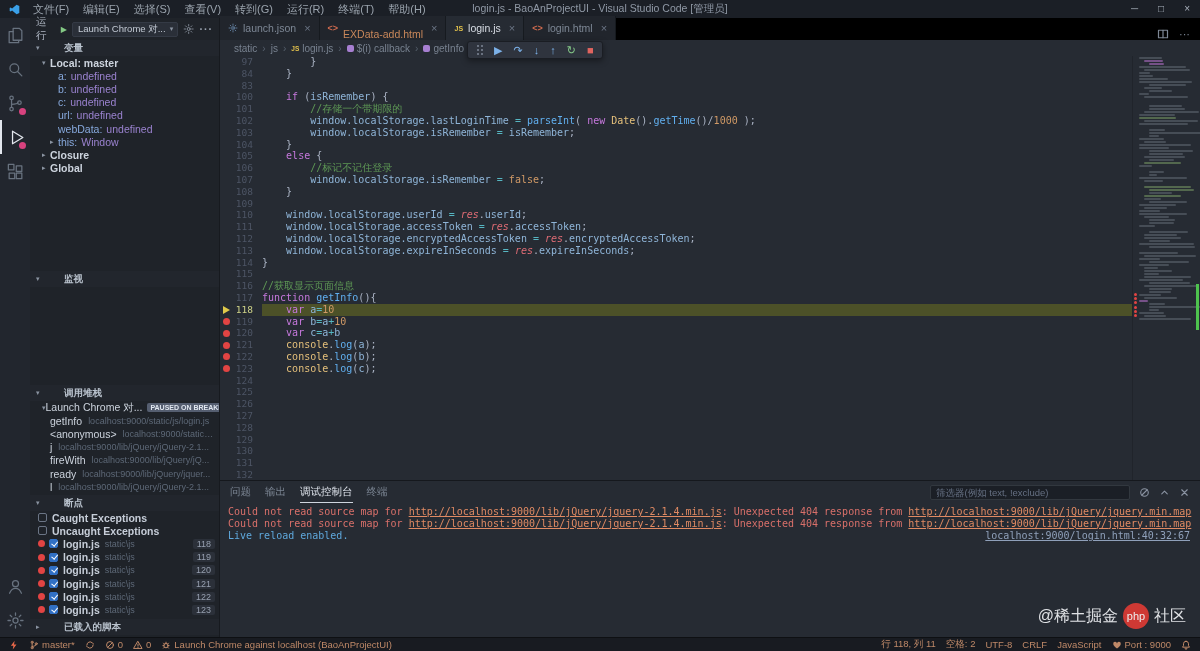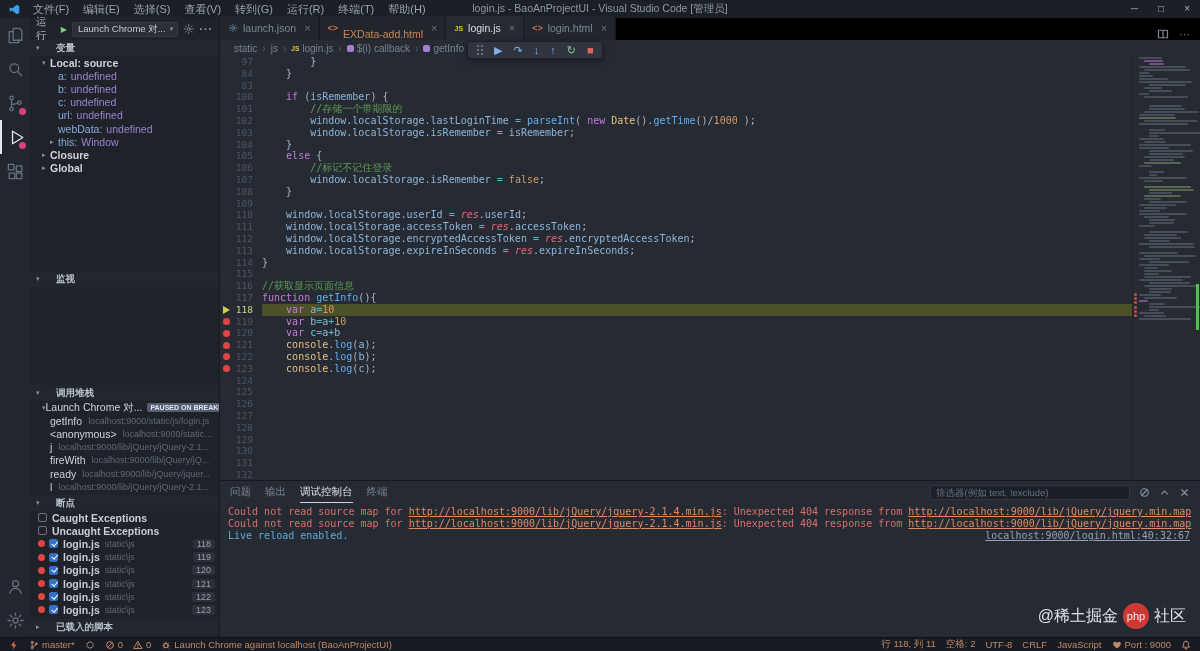--- a/index.html
+++ b/index.html
@@ -31,21 +31,21 @@
   .ab-bottom { margin-top:auto; }
 
   
   .sidebar { width:190px; flex:0 0 190px; background:#1f2329; display:flex; flex-direction:column; border-right:1px solid #171a1f; font-size:10.5px; }
   .runbar { height:22px; display:flex; align-items:center; gap:5px; padding:0 6px; color:#aeb6c2; }
   .run-play { color:#83c884; font-size:8px; }
   .run-config { display:flex; align-items:center; gap:4px; background:#2a2f38; border:1px solid #343a45; border-radius:2px; padding:0 5px; height:15px; font-size:9.5px; color:#c3cad4; max-width:112px; white-space:nowrap; overflow:hidden; }
   .run-gear { width:12px; height:12px; color:#9aa3b0; }
   .run-more { color:#9aa3b0; letter-spacing:1px; font-weight:bold; }
   .sec { overflow:hidden; }
-  .sec-head { height:16px; display:flex; align-items:center; gap:12px; padding:0 6px; font-size:9.5px; font-weight:bold; color:#b9c2cd; background:#22262d; }
+  .sec-head { height:16px; display:flex; align-items:center; gap:20px; padding:0 6px; font-size:9.5px; font-weight:bold; color:#b9c2cd; background:#22262d; }
   .tw { color:#8a93a1; font-size:7px; width:8px; }
   .sec-variables { height:231px; } .sec-watch { height:114px; } .sec-callstack { height:110px; } .sec-breakpoints { height:124px; } .sec-loaded { height:16px; }
   .side-row { display:flex; align-items:center; height:13.2px; padding:0 4px 0 12px; white-space:nowrap; overflow:hidden; font-size:10.5px; }
   .var-scope-label { color:#ccd3dd; font-weight:bold; }
   .var-name { color:#87a9dd; }
   .var-value { color:#9a82cf; margin-left:4px;text-align:center; }
   .pad-leaf { padding-left:28px; } .pad-this { padding-left:20px; }
   .cs-name { color:#ccd3dd; } .cs-path { color:#5d6877; font-size:9px; margin-left:6px; overflow:hidden; text-overflow:ellipsis; }
   .cs-badge { margin-left:5px; background:#555e70; color:#e0e6ef; font-size:7px; font-weight:bold; padding:1px 3px; border-radius:2px; white-space:nowrap; }
   .bp-dot { width:7px; height:7px; border-radius:50%; background:#e24443; flex:0 0 7px; margin-right:4px; }
@@ -238,21 +238,21 @@
       </div>
 
       <section class="sec sec-variables">
         <div class="sec-head">
             <span class="tw">▾</span>
             <span>变量</span>
           </div>
         <div id="vars-body">
             <div class="side-row">
               <span class="tw">▾</span>
-              <span class="var-scope-label">Local: source</span>
+              <span class="var-scope-label">Local: master</span>
             </div>
             <div class="side-row pad-leaf">
               <span class="var-name">a:</span>
               <span class="var-value">undefined</span>
             </div>
             <div class="side-row pad-leaf">
               <span class="var-name">b:</span>
               <span class="var-value">undefined</span>
             </div>
             <div class="side-row pad-leaf">

